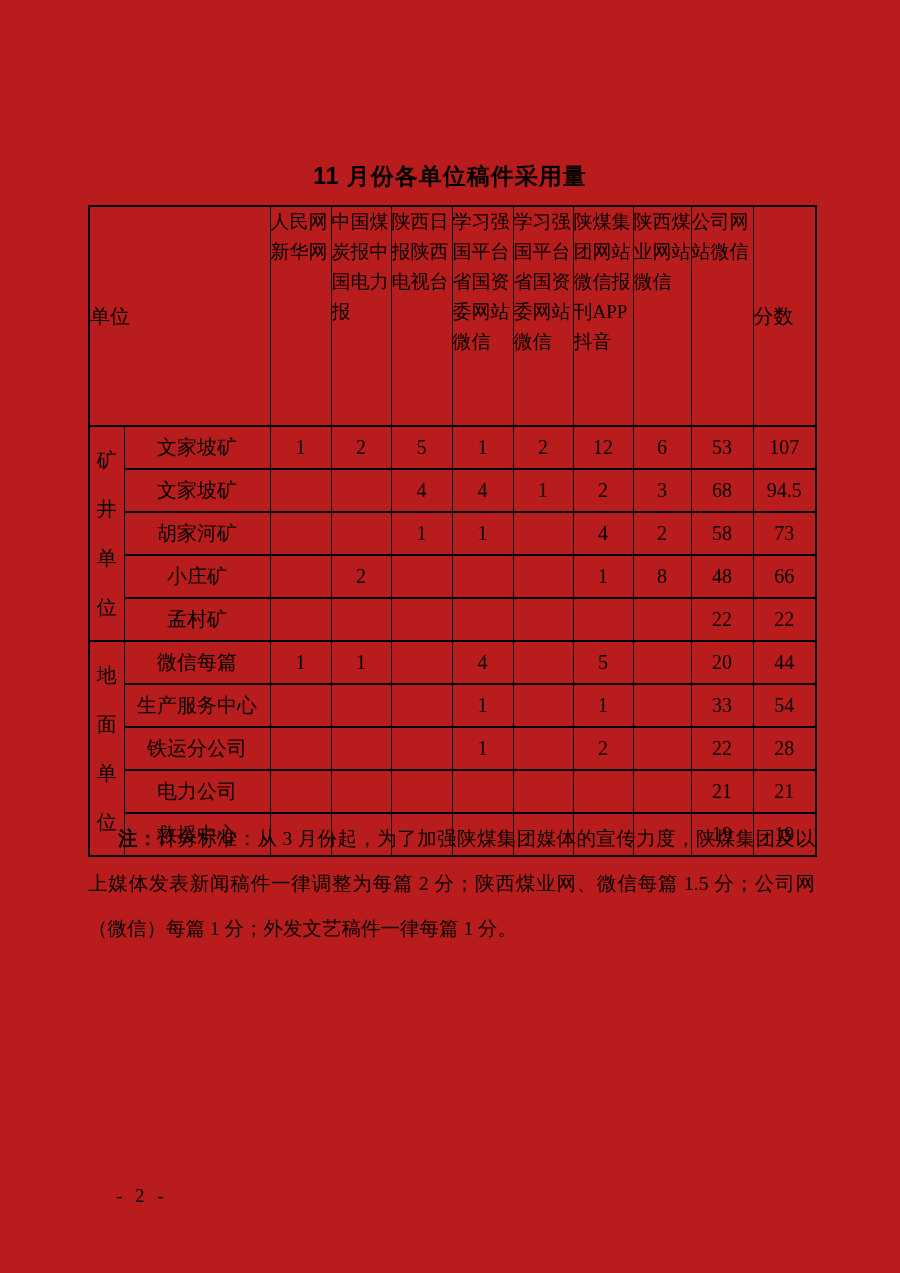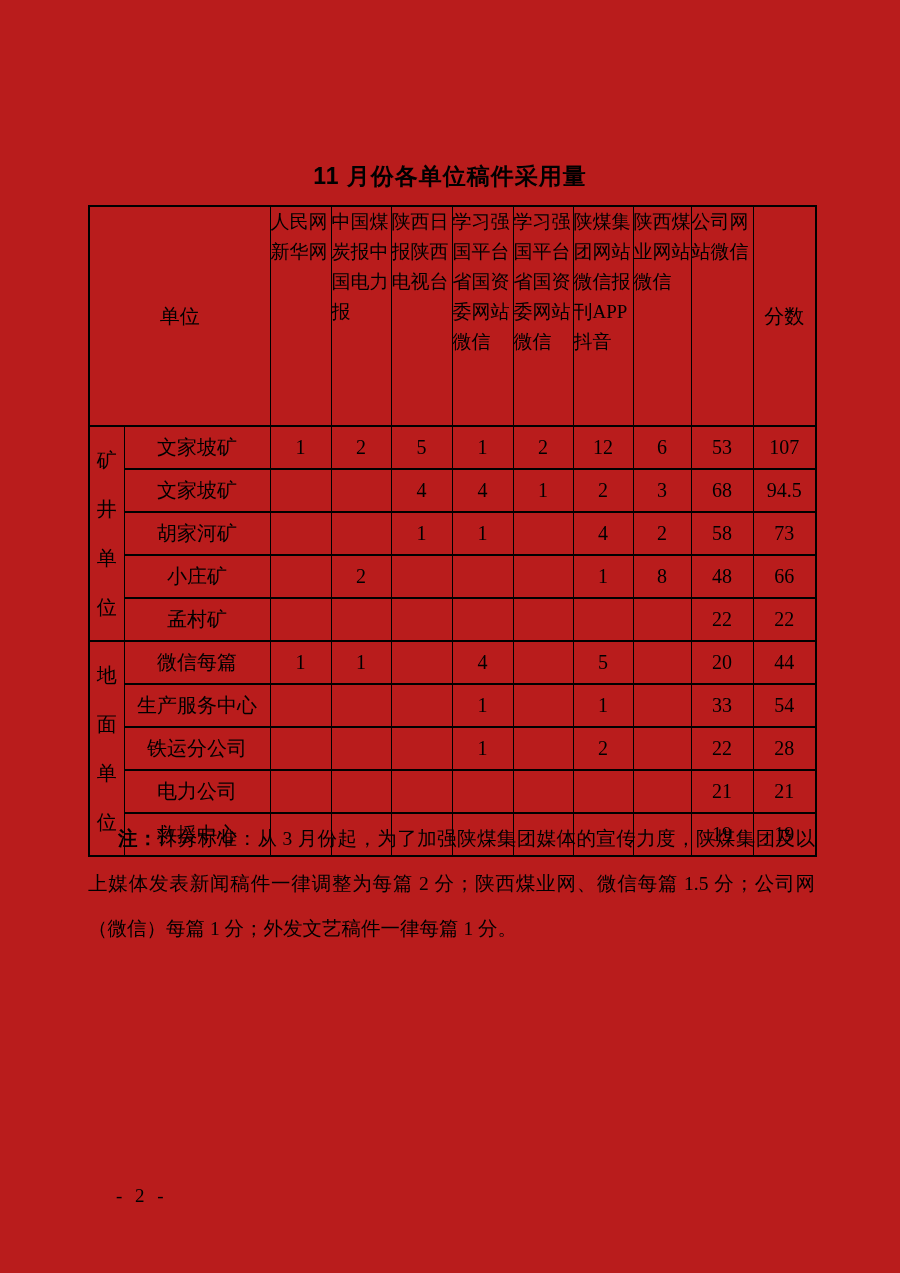--- a/index.html
+++ b/index.html
@@ -38,21 +38,21 @@
     border-right: 1px solid #000000;
     border-top: 2px solid #000000;
     border-bottom: 2px solid #000000;
     padding: 0;
     font-weight: normal;
     overflow: hidden;
   }
   thead tr { height: 220px; }
   th.unit-h, th.score-h {
     vertical-align: middle;
-    text-align: center;
+    text-align: left;
     font-size: 20px;
   }
   th.media-h {
     vertical-align: top;
     text-align: left;
     font-size: 19px;
     line-height: 30px;
     padding: 7px 8px 0 8px;
     word-break: break-all;
   }

